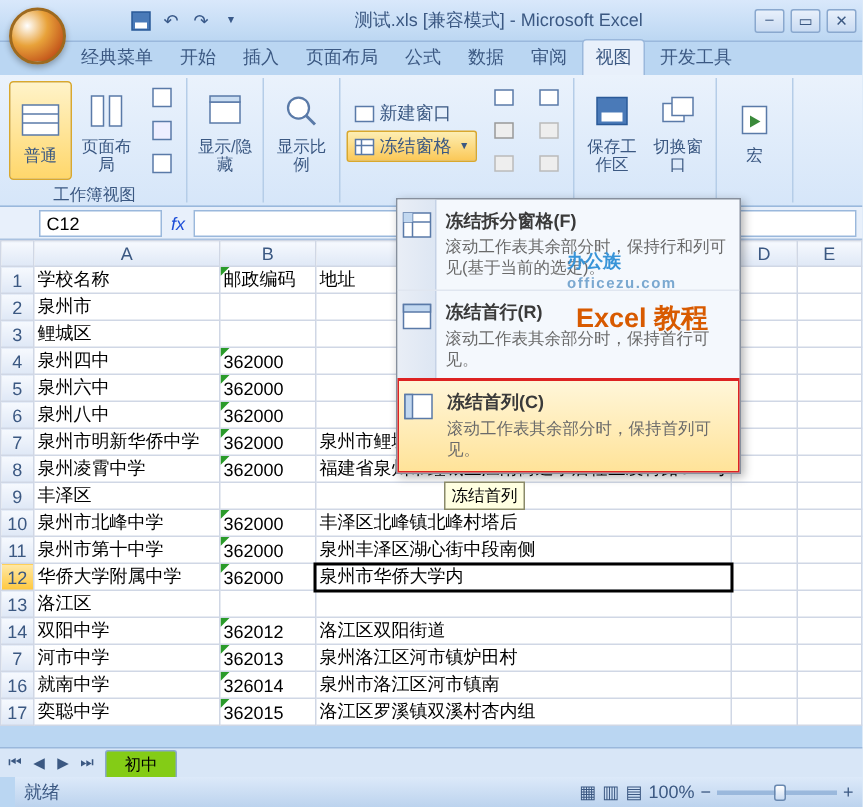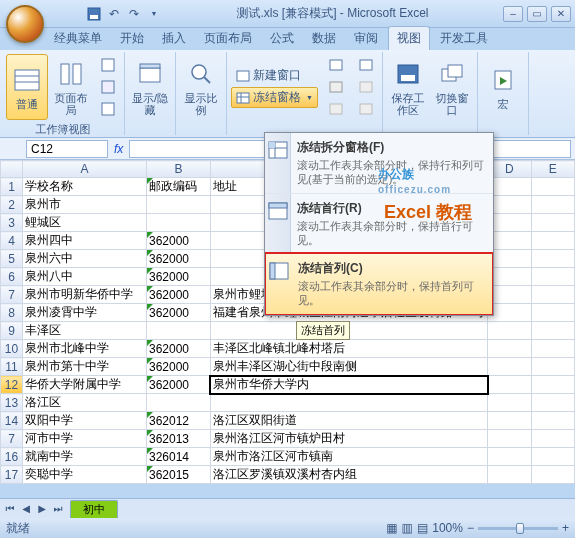--- a/index.html
+++ b/index.html
@@ -58,21 +58,21 @@
 .watermark .sub { font-size:10px; color:#7aa8d0; letter-spacing:1px; display:block; text-align:right; }
 .watermark2 { position:absolute; top:200px; left:384px; z-index:60; color:#d85a00; font-size:18px; font-weight:bold; pointer-events:none; }
 
 .tooltip { position:absolute; top:321px; left:296px; background:#ffffe1; border:1px solid #8a8a6a; padding:1px 4px; font-size:11px; z-index:70; }
 
 .sheet-tabs { height:20px; background:#d8e6f7; display:flex; align-items:center; border-top:1px solid #9ab8dc; }
 .nav-arr { display:flex; margin-left:2px; }
 .nav-arr span { width:16px; height:16px; display:flex; align-items:center; justify-content:center; color:#3b5882; cursor:pointer; font-size:10px; }
 .stab { background:#84cc16; border:1px solid #8aa8ce; border-bottom:none; padding:1px 12px; margin-left:4px; font-size:11px; border-radius:2px 2px 0 0; cursor:pointer; }
 
-.status { height:20px; background:linear-gradient(#dce9f9,#bcd3ee); display:flex; align-items:center; padding:0 6px; color:#3b5882; font-size:11px; justify-content:space-between; }
+.status { height:20px; background:linear-gradient(#dce9f9,#bcd3ee); display:flex; align-items:center; padding:0 6px; color:#3b5882; font-size:11px; justify-content:space-between;margin-left:10px; }
 .zoom { display:flex; align-items:center; gap:4px; }
 .slider { width:80px; height:3px; background:#9ab8dc; position:relative; }
 .slider .thumb { position:absolute; left:38px; top:-4px; width:8px; height:11px; background:linear-gradient(#fff,#c9dbf2); border:1px solid #6a89b0; border-radius:2px; }
 
 svg { display:block; }
 </style>
 </head>
 <body>
 
 <div class="titlebar">

